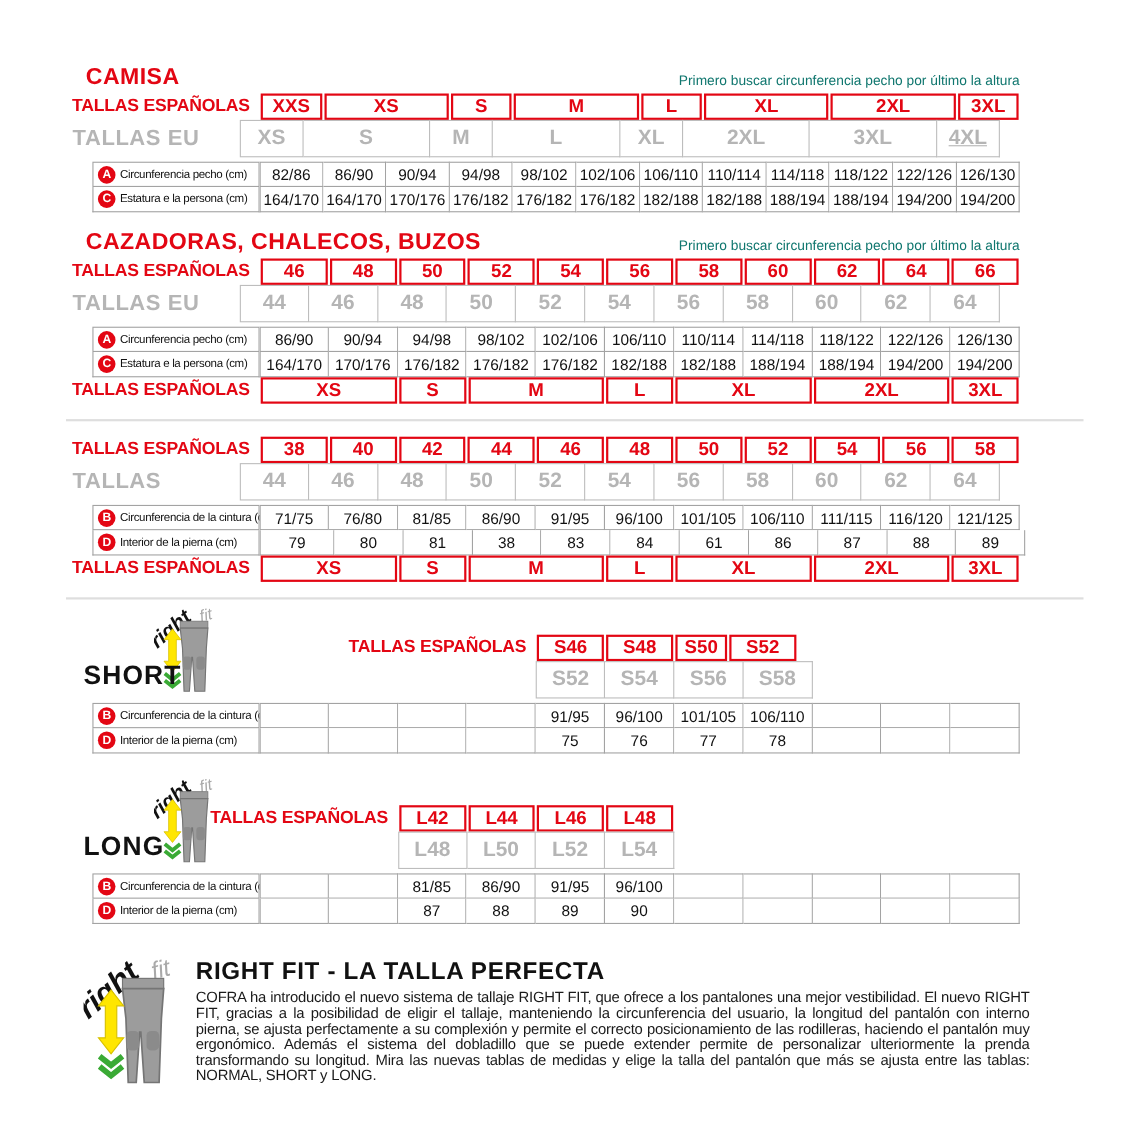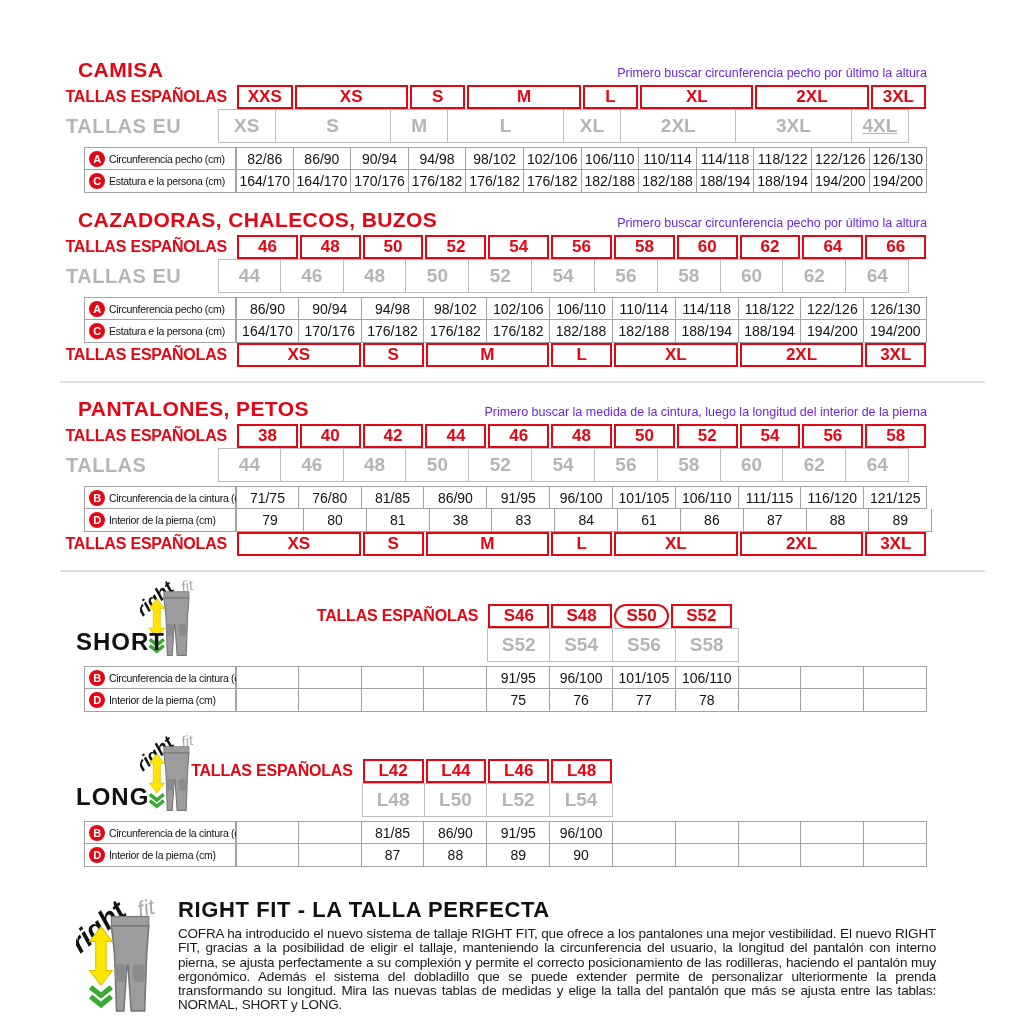--- a/index.html
+++ b/index.html
@@ -6,21 +6,21 @@
   html,body{margin:0;padding:0;}
   body{width:1024px;height:1024px;background:#fff;overflow:hidden;
        font-family:"Liberation Sans",sans-serif;color:#111;}
   .page{padding:58px 0 0 84px;position:relative;}
 
   
   .sec-head{display:flex;justify-content:space-between;align-items:flex-end;
             width:843px;margin:0 0 3px 0;}
   .sec-title{color:var(--red);font-weight:bold;font-size:21px;letter-spacing:.4px;
              margin-left:-6px;line-height:24px;}
-  .sec-note{font-size:12.5px;color:#6d28d9;padding-bottom:2px;}
+  .sec-note{font-size:12.5px;color:#0f766e;padding-bottom:2px;}
 
   
   .trow{display:flex;align-items:stretch;}
   .labelcell{display:flex;align-items:center;box-sizing:border-box;flex:0 0 auto;
              white-space:nowrap;}
   .cell{box-sizing:border-box;display:flex;align-items:center;justify-content:center;
         flex:0 0 auto;white-space:nowrap;}
 
   .trow.red{height:24px;}
   .trow.red .cell{border:2px solid var(--red);color:var(--red);font-weight:bold;
@@ -227,24 +227,20 @@
           <div class="cell" style="width: 123.673px;">XL</div>
           <div class="cell" style="width: 123.673px;">2XL</div>
           <div class="cell" style="width: 60.8364px;">3XL</div>
         </div>
       </div>
   </div>
 
   <div class="divider"></div>
 
   <div class="sec">
-    <div class="sec-head">
-      <div class="sec-title">PANTALONES, PETOS</div>
-      <div class="sec-note">Primero buscar la medida de la cintura, luego la longitud del interior de la pierna</div>
-    </div>
     <div>
         <div class="trow red">
           <div class="labelcell" style="width: 152px;">
             <span>TALLAS ESPAÑOLAS</span>
           </div>
           <div class="cell first" style="width: 60.8364px;">38</div>
           <div class="cell" style="width: 60.8364px;">40</div>
           <div class="cell" style="width: 60.8364px;">42</div>
           <div class="cell" style="width: 60.8364px;">44</div>
           <div class="cell" style="width: 60.8364px;">46</div>
@@ -337,21 +333,21 @@
       <path d="M14,88 l10,8 10,-8 M14,97 l10,8 10,-8" stroke="#3aaa35" stroke-width="5" fill="none"></path>
     </svg>
     <div class="big-label">SHORT</div>
     <div>
         <div class="trow red">
           <div class="labelcell offset" style="width: 403.345px; justify-content: flex-end;">
             <span>TALLAS ESPAÑOLAS</span>
           </div>
           <div class="cell first" style="width: 60.8364px;">S46</div>
           <div class="cell" style="width: 60.8364px;">S48</div>
-          <div class="cell" style="width: 55px; border-radius: 12px;">S50</div>
+          <div class="cell" style="width: 47px;">S50</div>
           <div class="cell" style="width: 60.8364px;">S52</div>
         </div>
         <div class="trow gray">
           <div class="labelcell offset" style="width: 403.345px;"></div>
           <div class="cell first" style="width: 62.8364px;">S52</div>
           <div class="cell" style="width: 62.8364px;">S54</div>
           <div class="cell" style="width: 62.8364px;">S56</div>
           <div class="cell" style="width: 62.8364px;">S58</div>
         </div>
         <div class="trow data">

